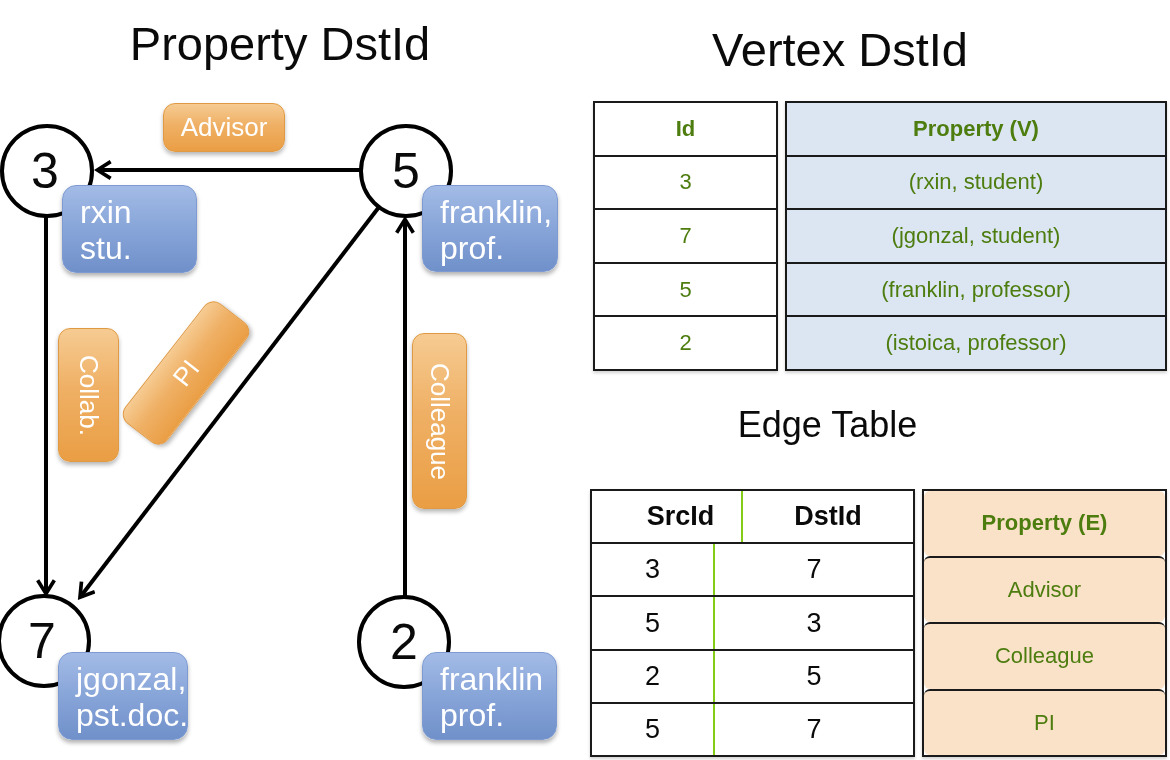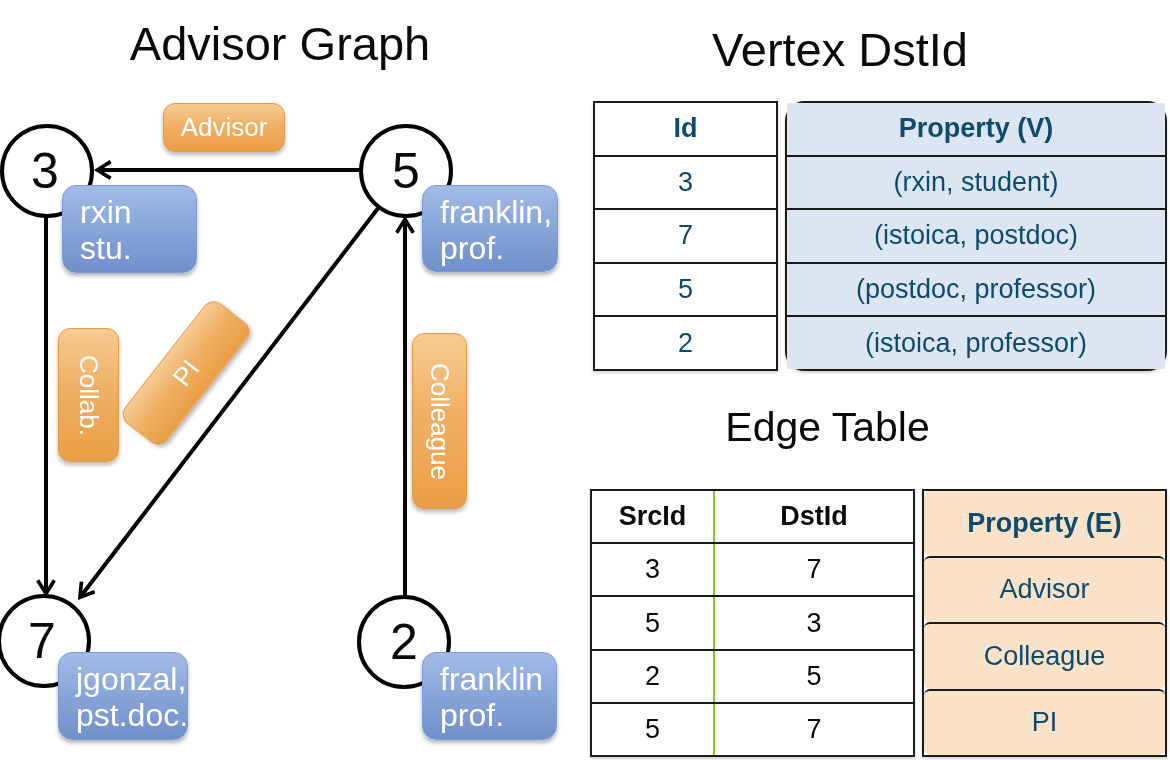--- a/index.html
+++ b/index.html
@@ -22,37 +22,37 @@
   .ebox { position:absolute; border-radius:12px; color:#fff; font-size:26px;
           display:flex; align-items:center; justify-content:center;
           background:linear-gradient(180deg,#f6cb92 0%, #efb065 45%, #ea9e44 100%);
           box-shadow:0 3px 4px rgba(0,0,0,0.28); border:1px solid #e09a44; }
   .ebox .rot { transform:rotate(90deg); white-space:nowrap; }
 
   
   .tbl { position:absolute; display:flex; flex-direction:column;
          border:2px solid #1a1a1a; background:#fff; box-shadow:0 2px 3px rgba(0,0,0,0.18); }
   .trow { flex:1; display:flex; align-items:center; justify-content:center;
-          border-top:2px solid #1a1a1a; font-size:27px; color:#0c4a6e; }
+          border-top:2px solid #1a1a1a; font-size:22px; color:#4d7c0f; }
   .trow:first-child { border-top:none; font-weight:bold; }
   .bluefill  { background:#dce6f2; }
   .tanfill   { background:#f9e2c8;border-radius:6px; }
   .r { flex:1; display:flex; border-top:2px solid #1a1a1a; }
-  .r:first-child { border-top:none; }
+  .r:first-child { border-top:none;padding-left:28px; }
   .r:first-child .c { font-weight:bold; }
   .c { display:flex; align-items:center; justify-content:center; font-size:27px; color:#0a0a0a; }
   .c1 { flex:0 0 121px; }
   .c2 { flex:1; border-left:2px solid #84cc16; }
 </style>
 </head>
 <body>
 
 <div class="stage">
 
-  <div class="title" style="left:30px; top:16px; width:500px;">Advisor Graph</div>
+  <div class="title" style="left:30px; top:16px; width:500px;">Property DstId</div>
 
   <svg class="gsvg" width="570" height="760" viewBox="0 0 570 760">
     <defs>
       <marker id="arrow" viewBox="0 0 12 12" refX="9" refY="6" markerWidth="5" markerHeight="5" orient="auto">
         <path d="M2,1 L10,6 L2,11" fill="none" stroke="#000" stroke-width="2.2"></path>
       </marker>
     </defs>
 
     <line x1="361" y1="170" x2="99" y2="170" stroke="#000" stroke-width="4" marker-end="url(#arrow)"></line>
     <line x1="46" y1="216" x2="46" y2="592" stroke="#000" stroke-width="4" marker-end="url(#arrow)"></line>
@@ -103,29 +103,29 @@
   <div class="title" style="left:590px; top:22px; width:500px;">Vertex DstId</div>
 
   <div class="tbl" style="left:593px; top:101px; width:185px; height:270px;">
     <div class="trow">Id</div>
     <div class="trow">3</div>
     <div class="trow">7</div>
     <div class="trow">5</div>
     <div class="trow">2</div>
   </div>
 
-  <div class="tbl" style="left:785px; top:101px; width:382px; height:270px;border-radius:20px;">
+  <div class="tbl" style="left:785px; top:101px; width:382px; height:270px;">
     <div class="trow bluefill">Property (V)</div>
     <div class="trow bluefill">(rxin, student)</div>
-    <div class="trow bluefill">(istoica, postdoc)</div>
-    <div class="trow bluefill">(postdoc, professor)</div>
+    <div class="trow bluefill">(jgonzal, student)</div>
+    <div class="trow bluefill">(franklin, professor)</div>
     <div class="trow bluefill">(istoica, professor)</div>
   </div>
 
-  <div class="title" style="left:590px; top:404px; width:475px; font-size:41px;">Edge Table</div>
+  <div class="title" style="left:590px; top:404px; width:475px; font-size:36px;">Edge Table</div>
 
   <div class="tbl" style="left:590px; top:489px; width:325px; height:268px;">
     <div class="r">
       <div class="c c1">SrcId</div>
       <div class="c c2">DstId</div>
     </div>
     <div class="r">
       <div class="c c1">3</div>
       <div class="c c2">7</div>
     </div>

